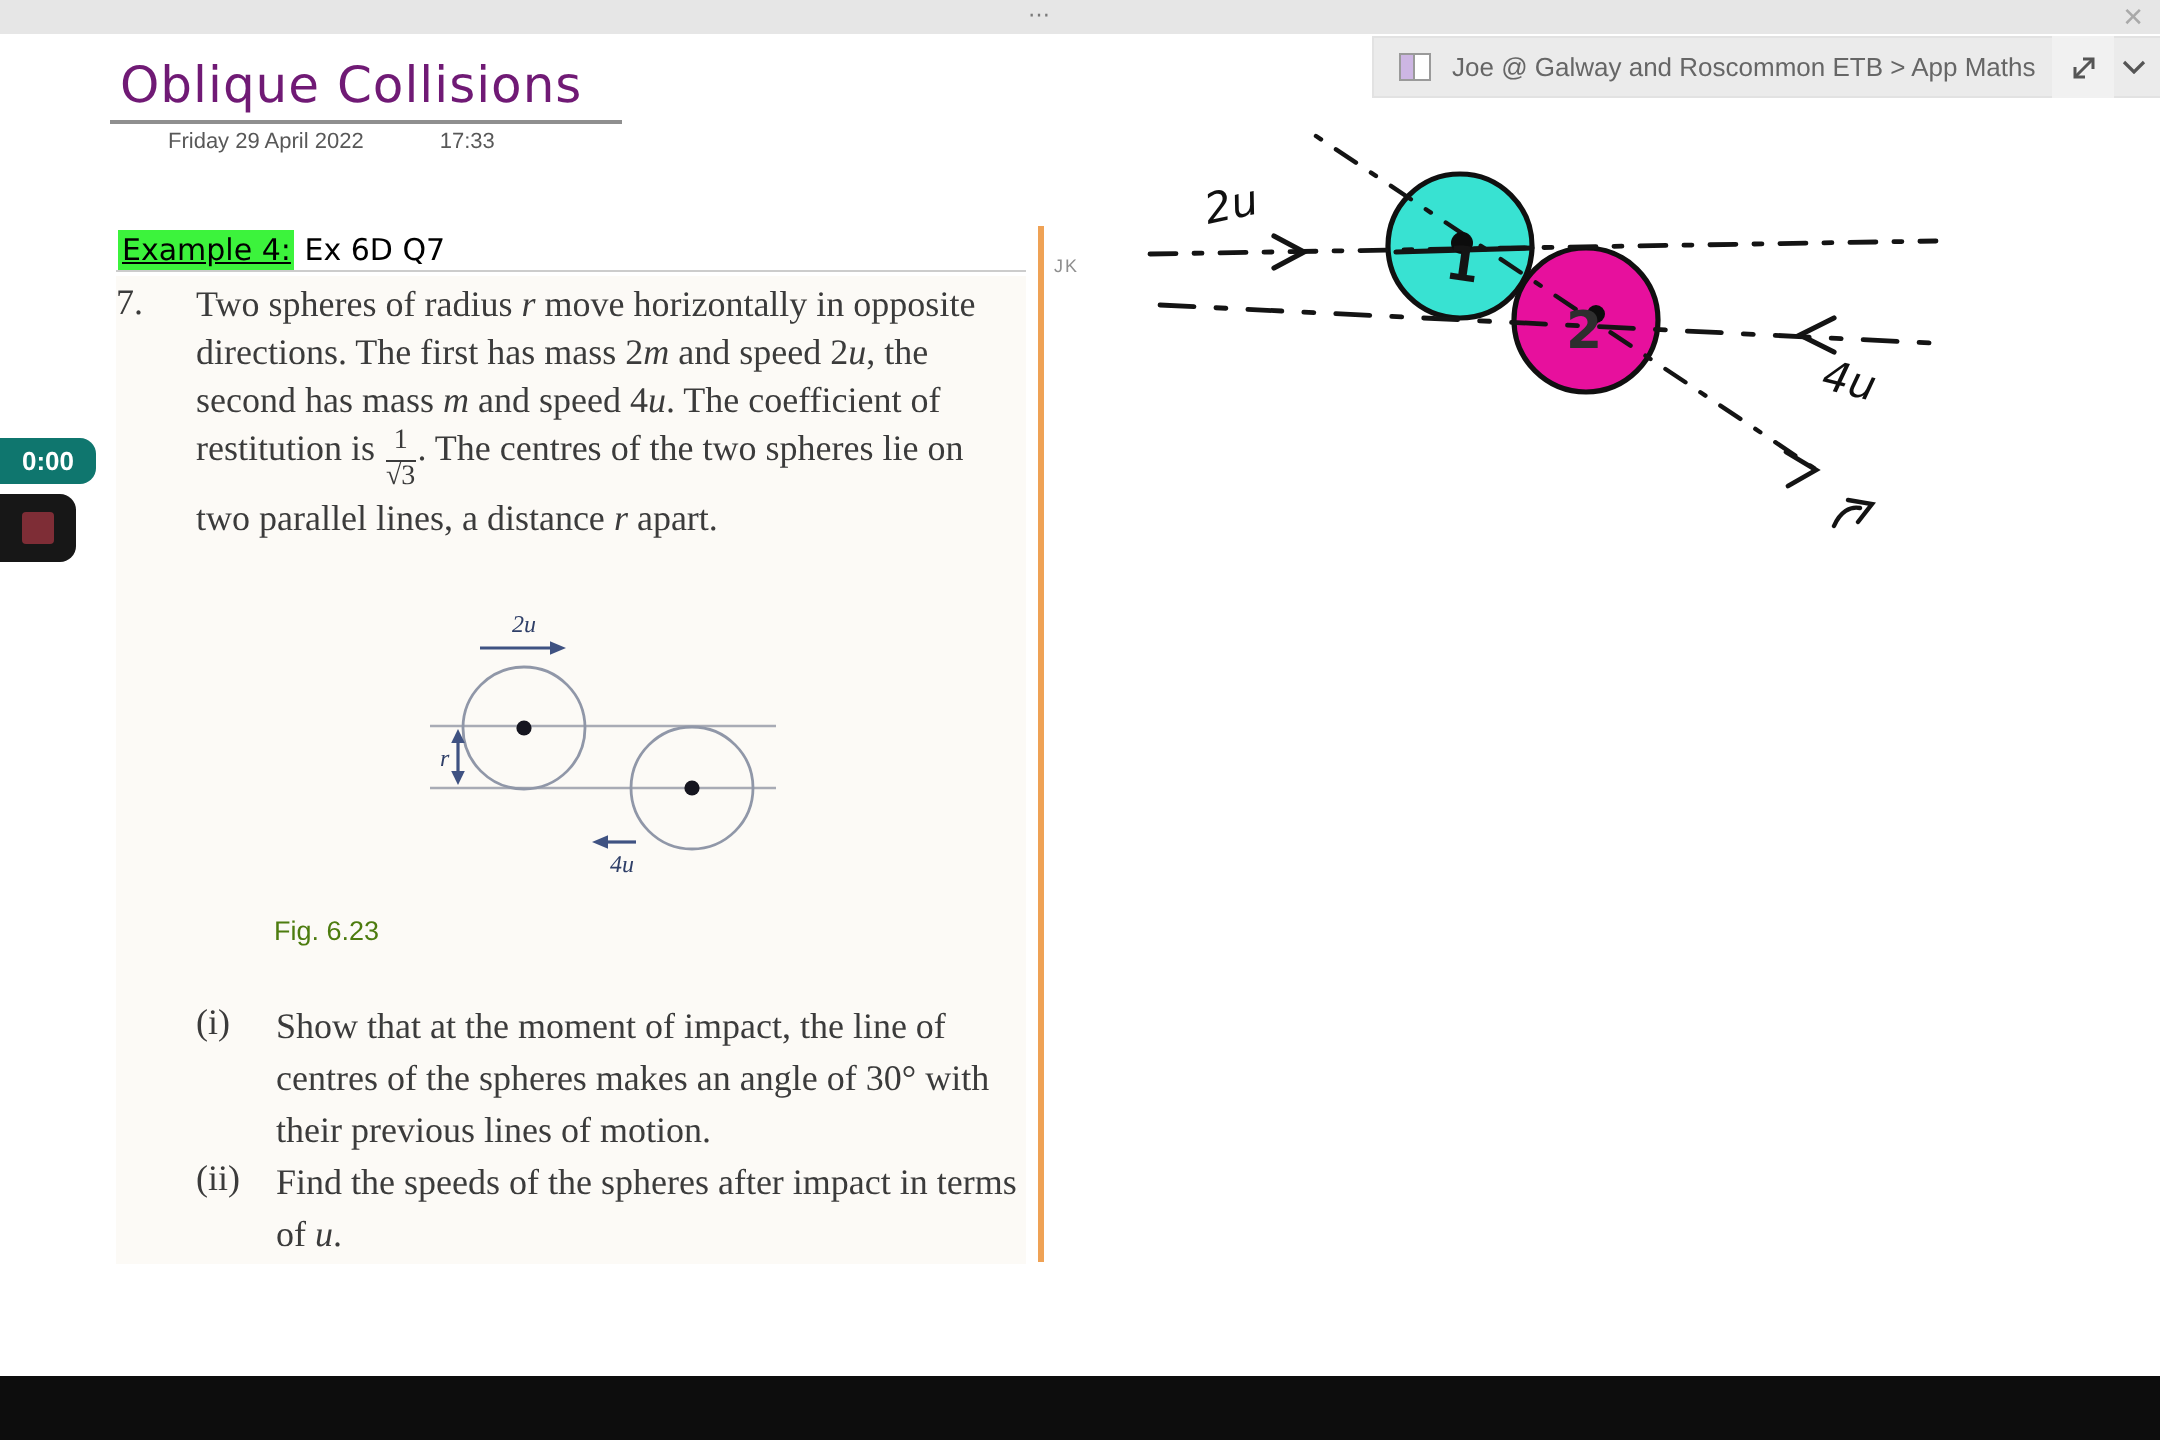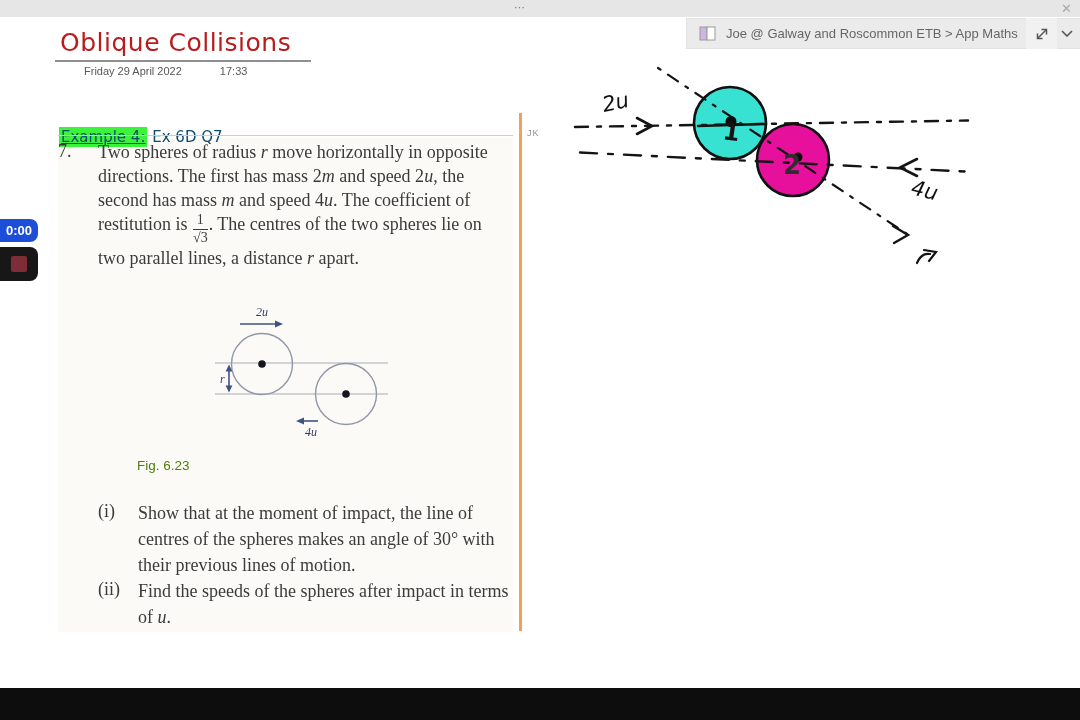--- a/index.html
+++ b/index.html
@@ -12,33 +12,33 @@
   .tb-more { position:absolute; left:514px; top:1px; color:#7a7a7a; font-size:11px; letter-spacing:2px; cursor:default; }
   .tb-close { position:absolute; right:8px; top:0px; color:#a9a9a9; font-size:13px; line-height:17px; }
 
   
   .nb-select { position:absolute; left:686px; top:18px; width:400px; height:31px; background:#ebebeb; border:1px solid #e2e2e2; display:flex; align-items:center; padding:0 12px; }
   .nb-select .bc { color:#666; font-size:13px; white-space:nowrap; flex:1; margin-left:10px; }
   .expand-btn { position:absolute; left:1026px; top:18px; width:31px; height:31px; background:#f1f1f1; display:flex; align-items:center; justify-content:center; }
 
   
   .hand { font-family:"DejaVu Sans", sans-serif; }
-  .page-title { position:absolute; left:60px; top:28px; font-size:25px; color:#b91c1c; letter-spacing:0.5px; }
+  .page-title { position:absolute; left:60px; top:28px; font-size:25px; color:#701a75; letter-spacing:0.5px; }
   .title-rule { position:absolute; left:55px; top:60px; width:256px; height:2px; background:#8f8f8f; }
   .date-row { position:absolute; left:60px; top:65px; font-size:11px; color:#585858;margin-left:24px; }
   .date-row .t { margin-left:38px; }
 
   
-  .rec-timer { position:absolute; left:0; top:219px; width:38px; height:23px; background:#1d4ed8; border-radius:0 8px 8px 0; color:#fff; font-size:13px; font-weight:bold; display:flex; align-items:center; justify-content:center; }
+  .rec-timer { position:absolute; left:0; top:219px; width:48px; height:23px; background:#0f766e; border-radius:0 8px 8px 0; color:#fff; font-size:13px; font-weight:bold; display:flex; align-items:center; justify-content:center; }
   .rec-stop { position:absolute; left:0; top:247px; width:38px; height:34px; background:#171717; border-radius:0 8px 8px 0; display:flex; align-items:center; justify-content:center; }
   .rec-stop .sq { width:16px; height:16px; background:#7e2d36; border-radius:2px; }
 
   
   .scan-bg { position:absolute; left:58px; top:138px; width:455px; height:494px; background:#fcfaf6; }
-  .example-row { position:absolute; left:59px; top:128px; font-size:15px; color:#0c4a6e; }
+  .example-row { position:absolute; left:59px; top:116px; font-size:15px; color:#000000; }
   .example-row .hl { background:#3cf33c; text-decoration:underline; padding:1px 2px; }
   .example-rule { position:absolute; left:58px; top:135px; width:455px; height:1px; background:#cccccc; }
 
   .serif { font-family:"Liberation Serif", serif; color:#3b3b3b; }
   .q-row { position:absolute; left:58px; top:140px; display:flex; }
   .q-num { width:40px; font-size:18px; padding-top:1px; }
   .q-para { width:412px; font-size:18px; line-height:24px;font-family:Liberation Serif, serif; }
   .q-para i, .it { font-style:italic; }
   .frac { display:inline-block; text-align:center; vertical-align:-0.85em; line-height:1.05; font-size:14px; padding:0 1px; }
   .frac .num { display:block; border-bottom:1px solid #3b3b3b; padding:0 3px 1px; }

